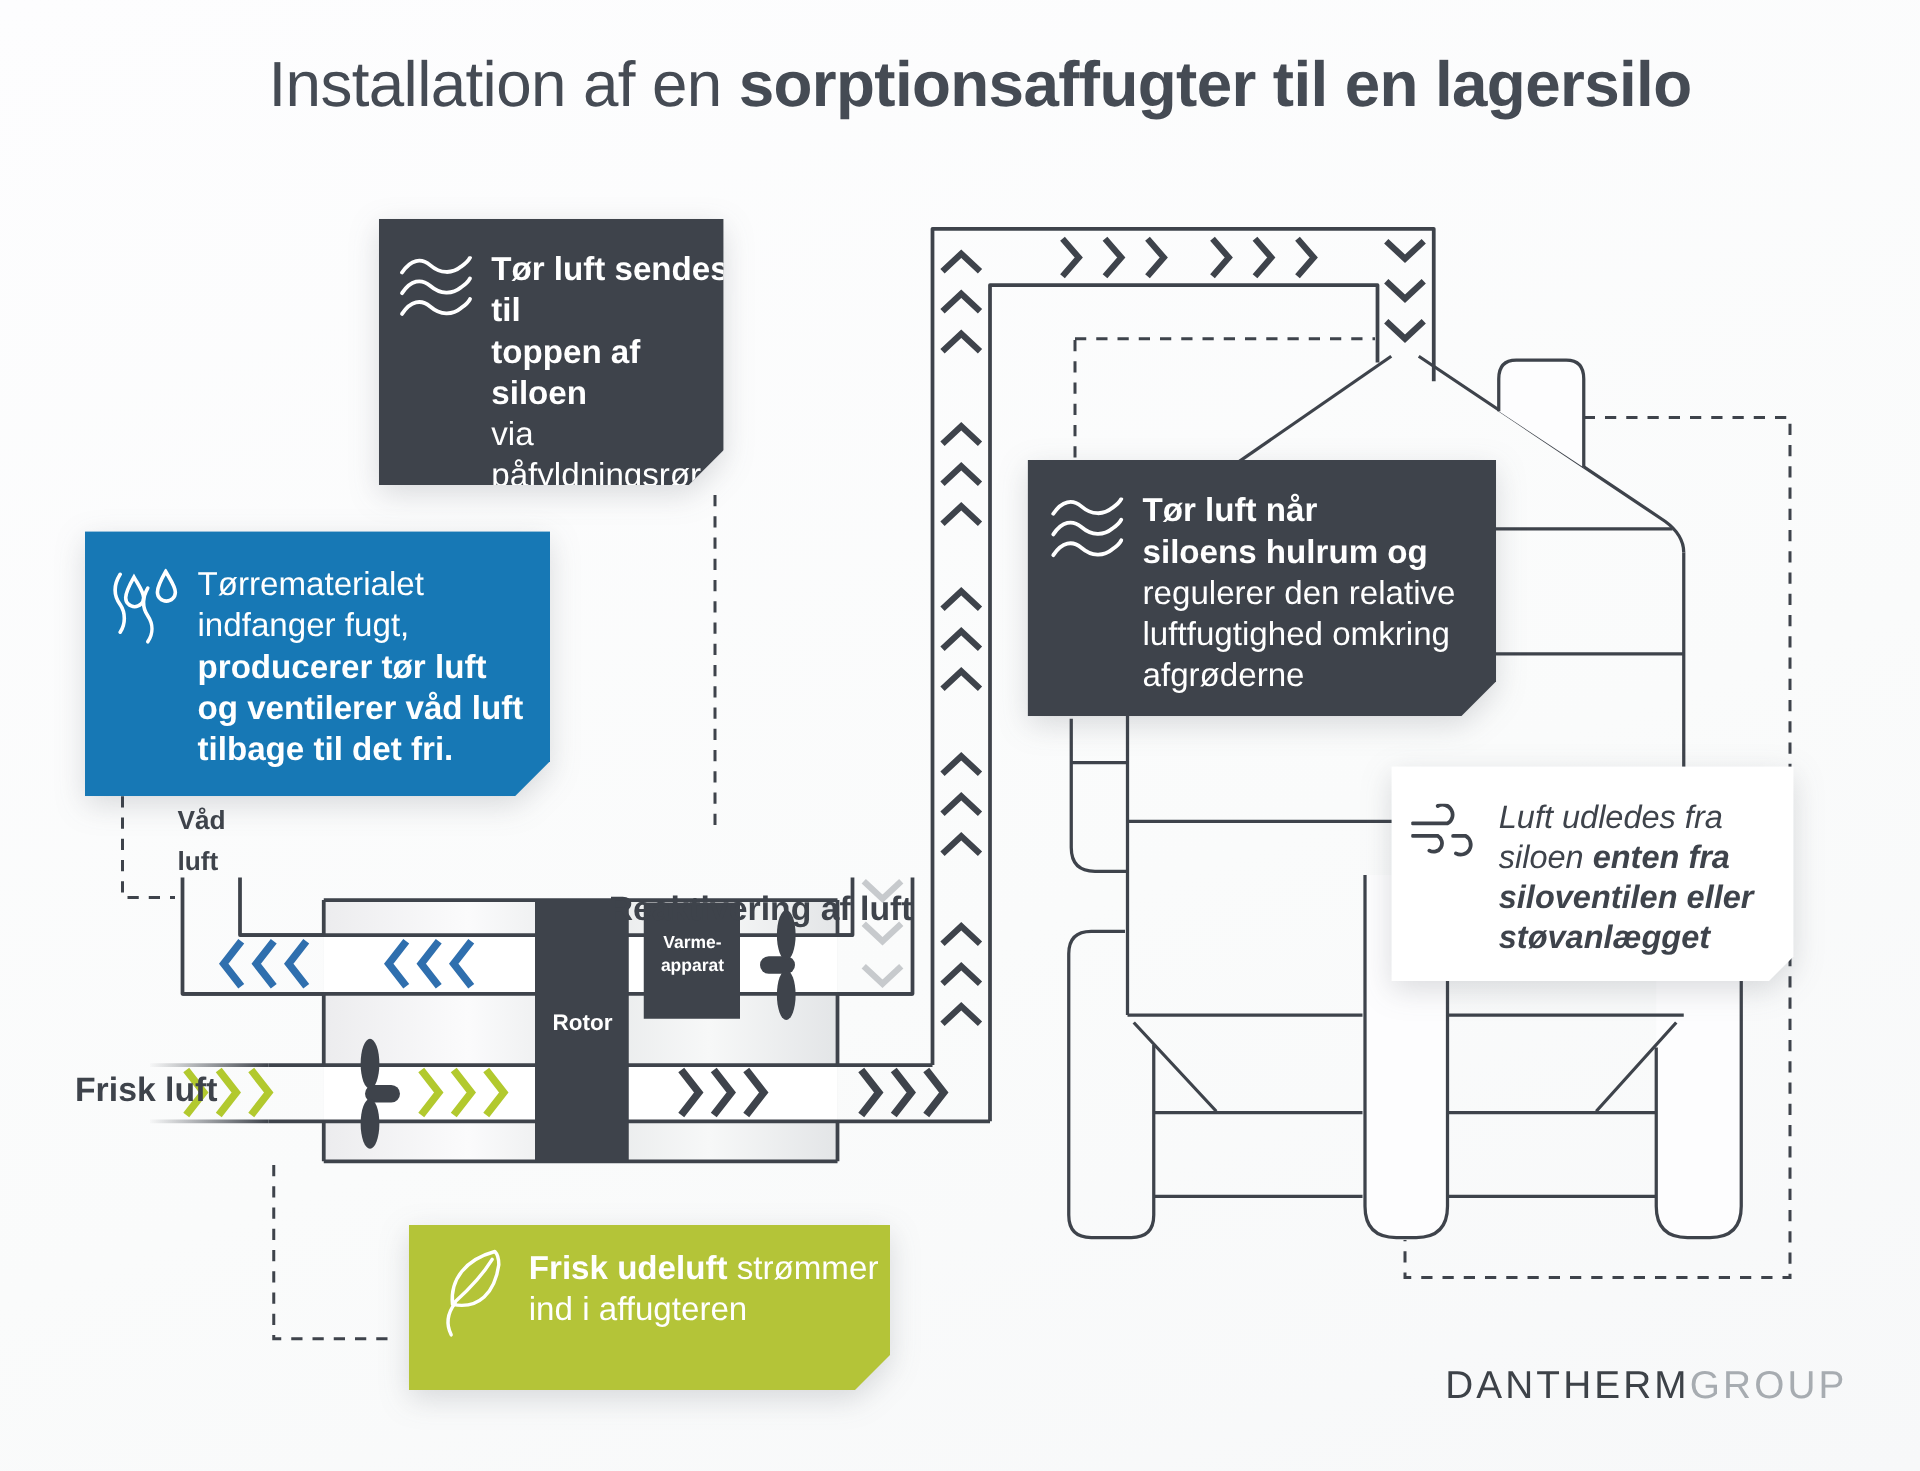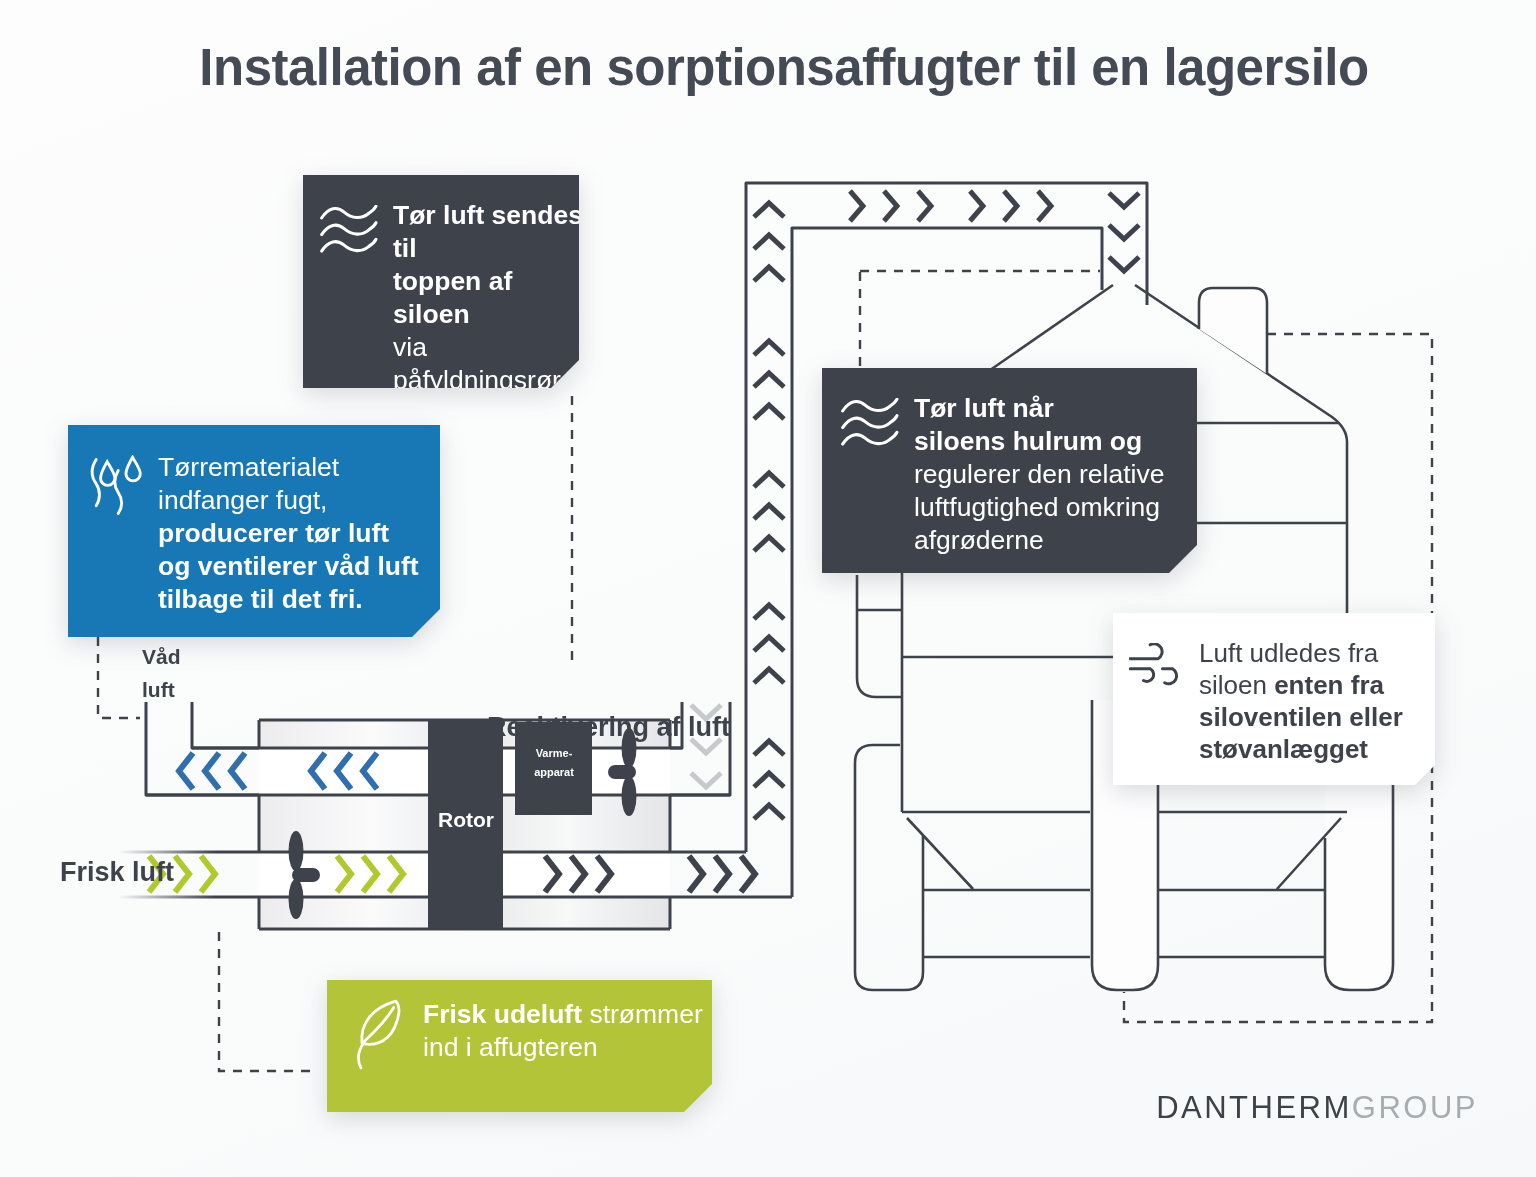--- a/index.html
+++ b/index.html
@@ -14,41 +14,41 @@
   .fill-white{fill:#fdfdfe;}
   .fill-dark{fill:var(--charcoal);}
   .chev-dark{fill:none;stroke:var(--charcoal);}
   .chev-gray{fill:none;stroke:var(--gray_chevron);}
   .chev-blue{fill:none;stroke:var(--blue_chevron);}
   .chev-green{fill:none;stroke:var(--green_chevron);}
   .w5{stroke-width:5;} .w6{stroke-width:6;}
 
   .page-title{position:absolute;top:38px;left:0;width:100%;text-align:center;
       font-size:51px;color:#454b54;letter-spacing:-0.5px;white-space:nowrap;}
-  .page-title .light{font-weight:700;margin-left:32px;}
+  .page-title .light{font-weight:400;margin-left:32px;}
   .page-title .bold{font-weight:700;}
 
   .callout{position:absolute;filter:drop-shadow(0 7px 12px rgba(60,66,75,.18));}
   .callout-inner{display:flex;align-items:flex-start;height:100%;box-sizing:border-box;
       clip-path:polygon(0 0,100% 0,100% calc(100% - 28px),calc(100% - 28px) 100%,0 100%);}
   .callout-inner.small-notch{clip-path:polygon(0 0,100% 0,100% calc(100% - 20px),calc(100% - 20px) 100%,0 100%);}
   .callout .txt{white-space:pre-line;font-size:26.5px;line-height:33px;}
   .callout .txt .b{font-weight:700;}
   .dark-bg{background:var(--charcoal);color:#fff;}
   .blue-bg{background:var(--blue);color:#fff;}
   .green-bg{background:var(--green);color:#fff;}
   .white-bg{background:#fff;color:var(--charcoal);}
   .ico{flex:0 0 auto;}
 
   .diagram-label{position:absolute;font-weight:700;color:var(--charcoal);white-space:pre-line;}
   .lbl-wet{left:142px;top:640px;font-size:21px;line-height:33px;}
   .lbl-react{left:450px;top:664px;width:280px;font-size:27px;text-align:right;margin-top:48px;}
   .lbl-fresh{left:60px;top:857px;font-size:27px;}
-  .lbl-rotor{left:428px;top:808px;width:76px;font-size:21px;color:#fff;text-align:center;}
-  .lbl-heater{left:515px;top:744px;width:78px;font-size:11px;line-height:19px;color:#fff;text-align:center;white-space:pre-line;}
+  .lbl-rotor{left:428px;top:808px;width:76px;font-size:18px;color:#fff;text-align:center;}
+  .lbl-heater{left:515px;top:744px;width:78px;font-size:14px;line-height:19px;color:#fff;text-align:center;white-space:pre-line;}
 
   .logo{position:absolute;right:58px;top:1090px;font-size:31px;letter-spacing:2.5px;white-space:nowrap;}
   .logo .brand{color:#3d4248;font-weight:400;}
   .logo .suffix{color:var(--logo_gray);font-weight:400;}
 </style>
 </head>
 <body>
 
 <div id="canvas">
 
@@ -259,21 +259,21 @@
       </svg>
       <div class="txt"><span>Tørrematerialet
 indfanger fugt,
 </span><span class="b">producerer tør luft
 og ventilerer våd luft
 tilbage til det fri.</span></div>
     </div>
   </div>
 
   <div class="callout" style="left:1113px;top:613px;width:322px;height:172px;">
-    <div class="callout-inner white-bg small-notch" style="padding:24px 8px 0 16px;">
+    <div class="callout-inner white-bg small-notch" style="padding:24px 8px 0 16px;font-style:italic;">
       <svg class="ico" width="58" height="56" viewBox="0 0 52 50" style="margin:6px 12px 0 0;">
         <g fill="none" stroke="#3e434b" stroke-width="2.7" stroke-linecap="round">
           <path d="M1 14 h25 a7 7 0 1 0 -7 -12.5"></path>
           <path d="M1 23 h18 a6 6 0 1 1 -6 10.5"></path>
           <path d="M30 23 h9 a7 7 0 1 1 -7 12.5"></path>
         </g>
       </svg>
       <div class="txt" style="font-size:26px;line-height:32px;"><span>Luft udledes fra
 siloen </span><span class="b">enten fra
 siloventilen eller

